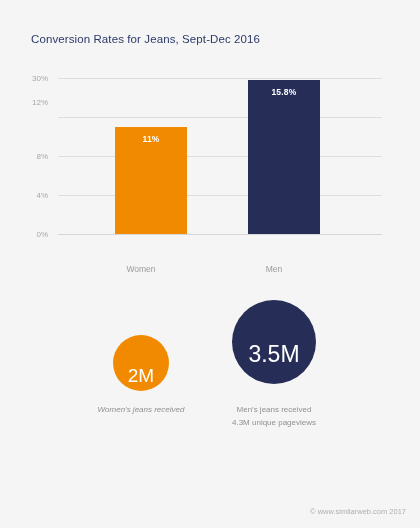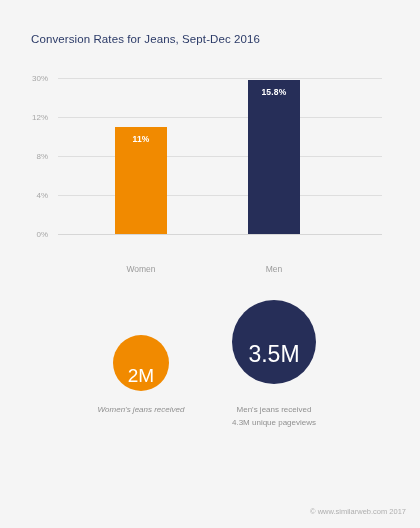--- a/index.html
+++ b/index.html
@@ -50,21 +50,21 @@
     right: 372px; 
     font-size: 8px;
     color: #a7a7a7;
     text-align: right;
     white-space: nowrap;
     transform: translateY(-50%);
   }
 
   .bar {
     position: absolute;
-    width: 52px;
+    width: 72px;
     bottom: 0;
   }
   .bar-rect {
     position: absolute;
     left: 0;
     right: 0;
     bottom: 0;
     top: 0;
   }
   .bar-value {
@@ -130,21 +130,21 @@
 
 <div class="plot">
 
   <div class="gridline" style="top:78px"></div>
   <div class="gridline" style="top:117px"></div>
   <div class="gridline" style="top:156px"></div>
   <div class="gridline" style="top:195px"></div>
   <div class="gridline baseline" style="top:234px"></div>
 
   <div class="ytick" style="top:78px">30%</div>
-  <div class="ytick" style="top:117px">12%</div>
+  <div class="ytick" style="top:102px">12%</div>
   <div class="ytick" style="top:156px">8%</div>
   <div class="ytick" style="top:195px">4%</div>
   <div class="ytick" style="top:234px">0%</div>
 
   <div class="bar" style="left:115px; top:127px; height:107px;">
     <div class="bar-rect" style="background:#f18a00"></div>
     <div class="bar-value">11%</div>
   </div>
 
   <div class="bar" style="left:248px; top:80px; height:154px;">

